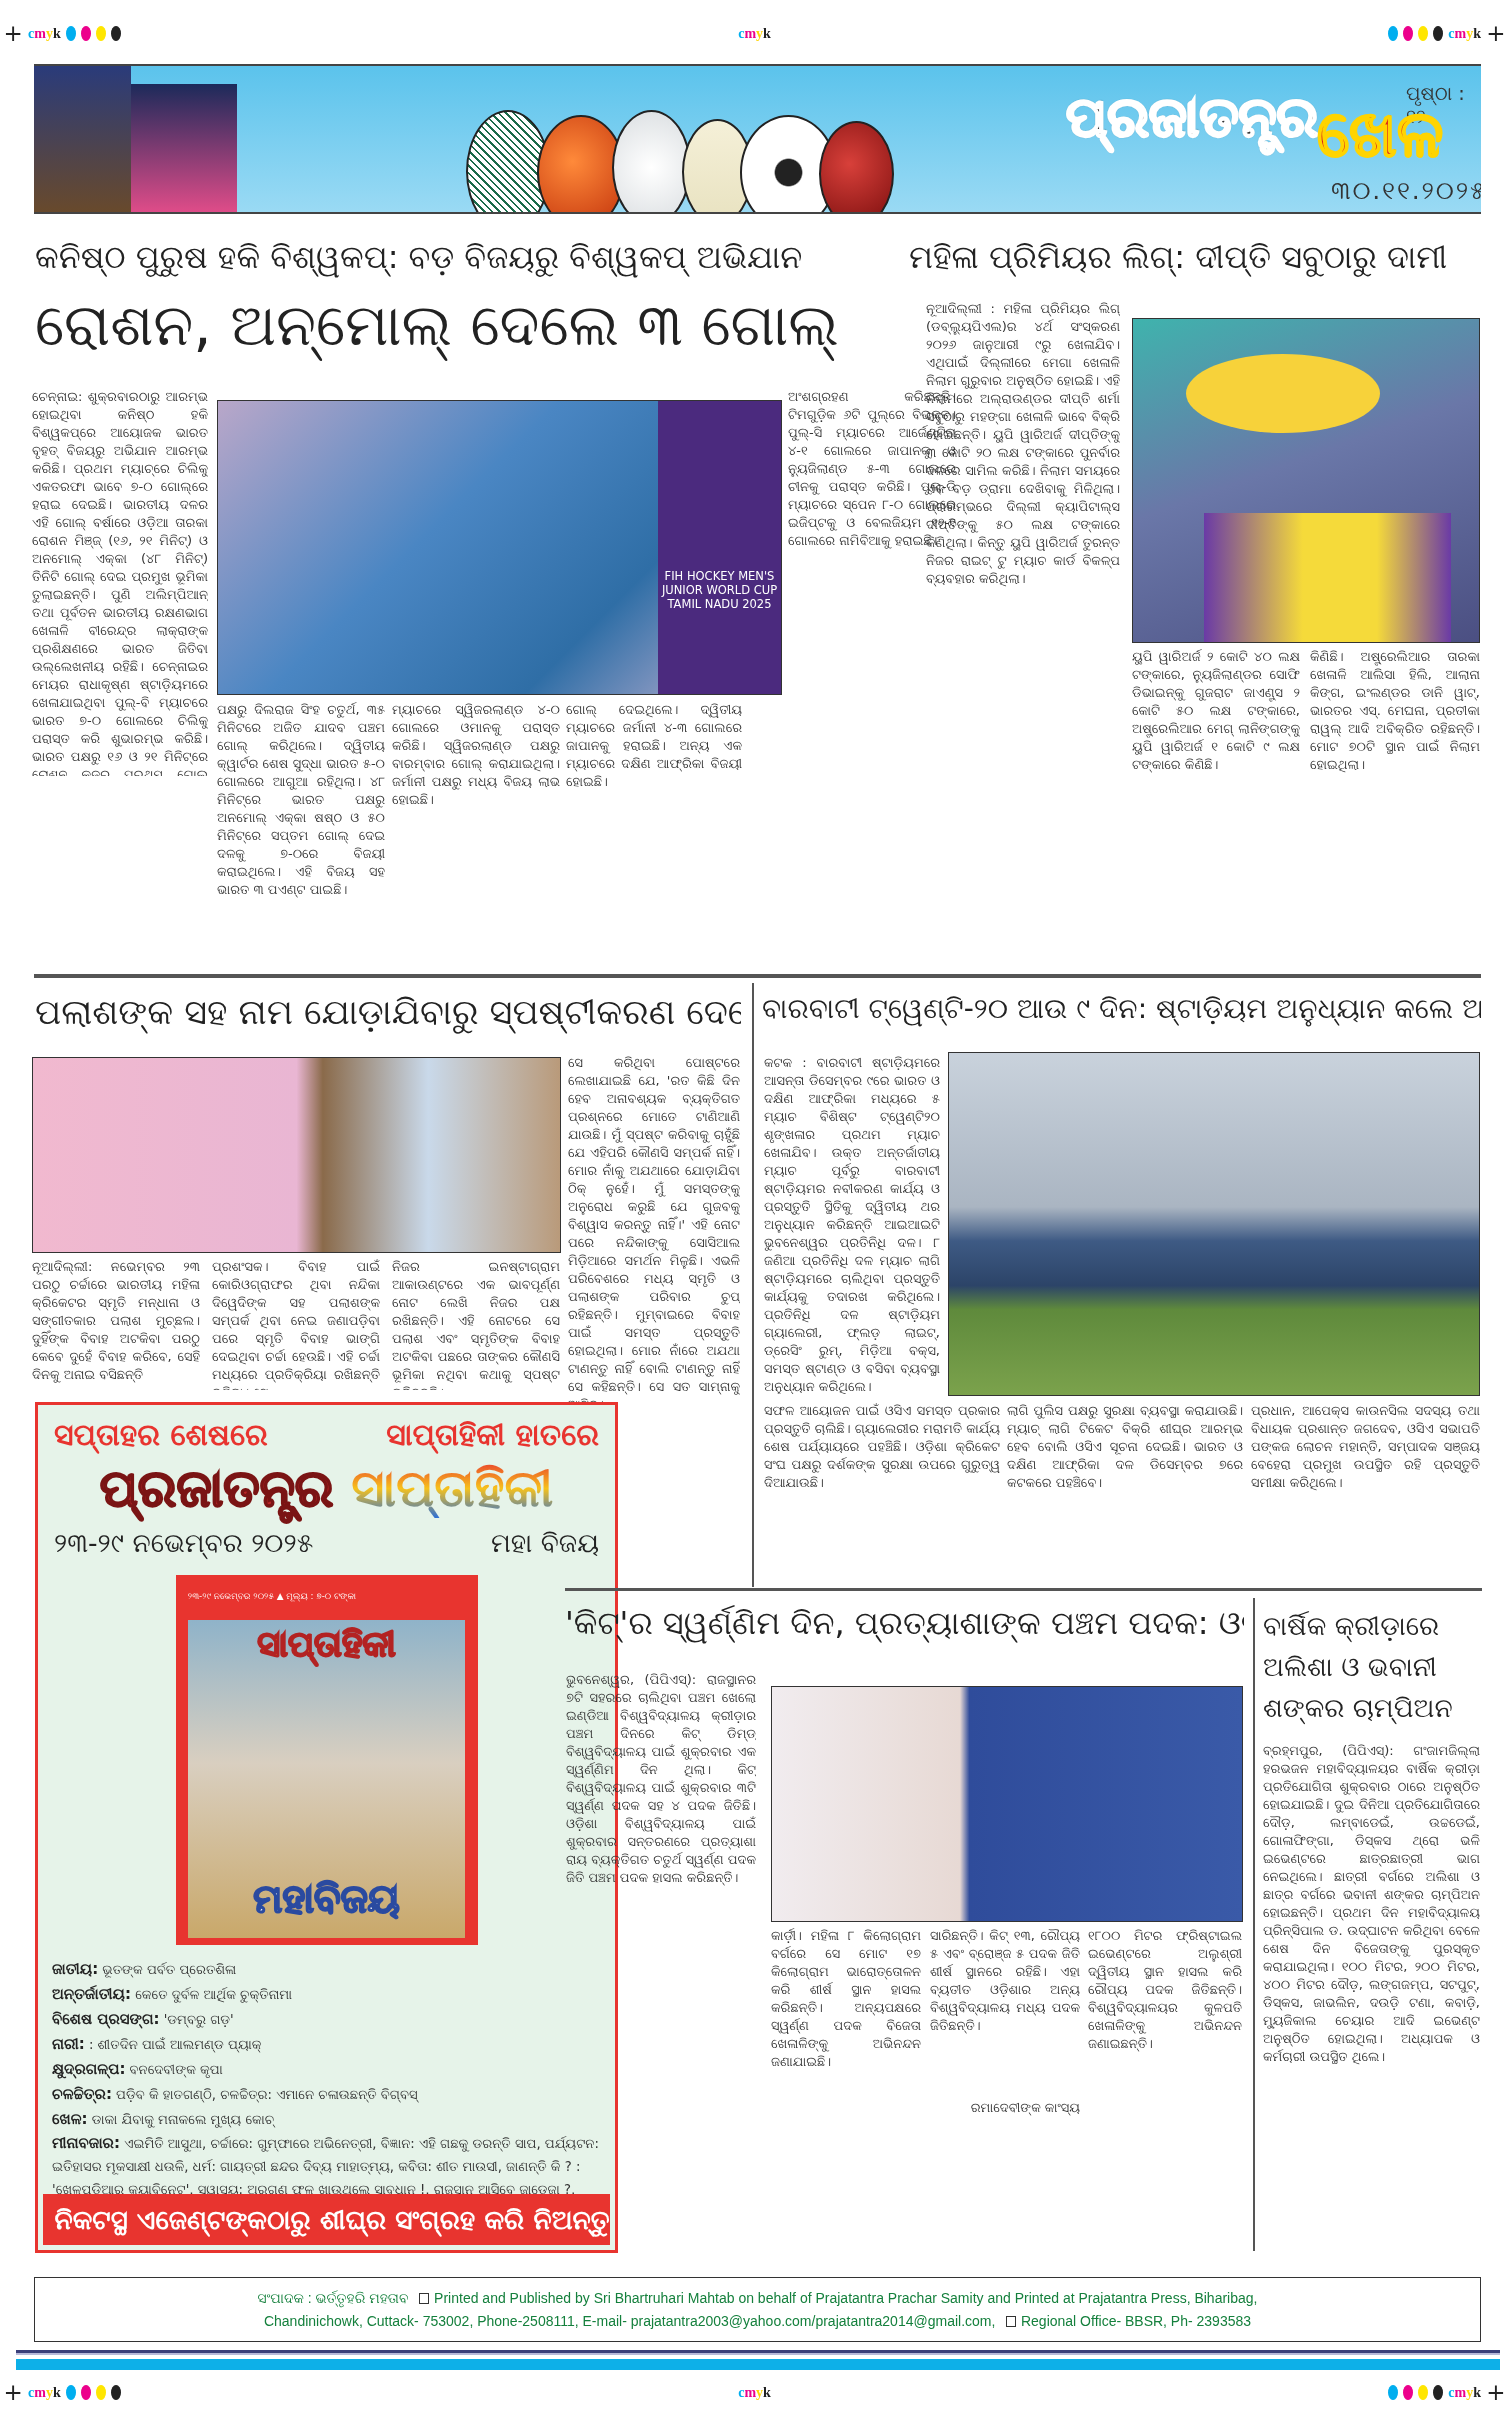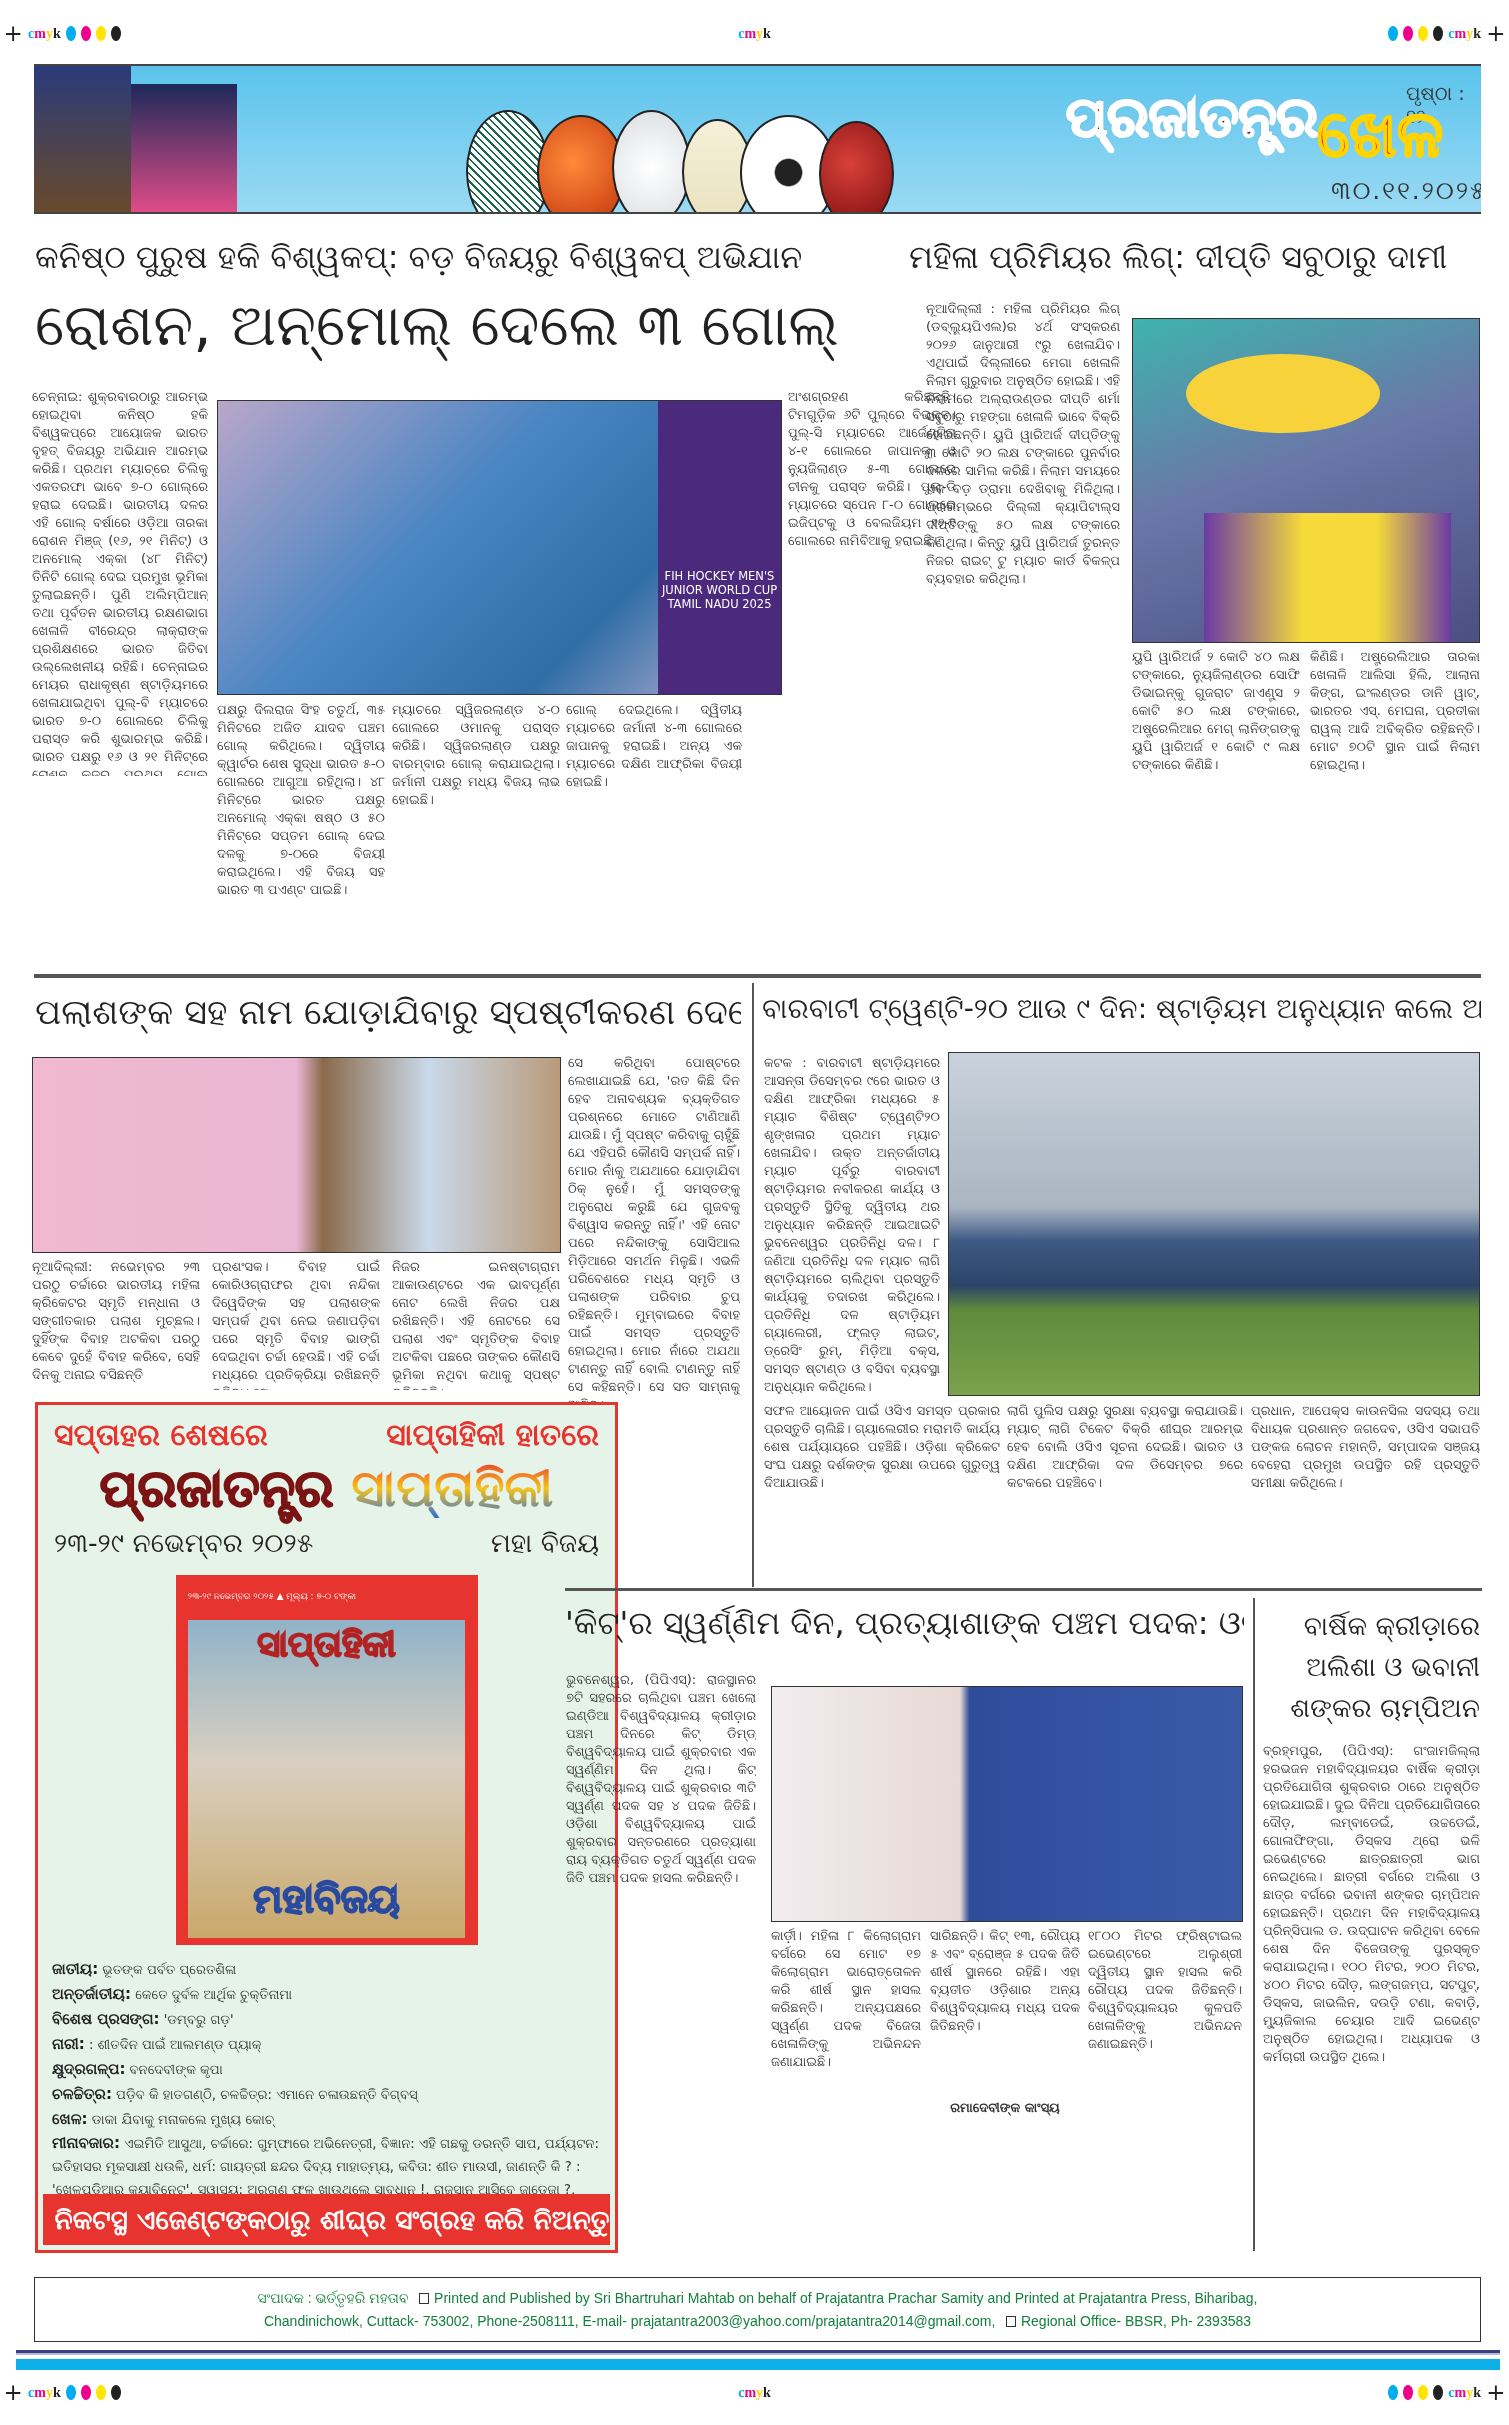--- a/index.html
+++ b/index.html
@@ -152,26 +152,26 @@
   <div class="promo-cta">ନିକଟସ୍ଥ ଏଜେଣ୍ଟଙ୍କଠାରୁ ଶୀଘ୍ର ସଂଗ୍ରହ କରି ନିଅନ୍ତୁ</div>
 </div>
 
 <div class="rule-h" style="left:565px;top:1588px;width:917px;height:2.6px"></div>
 
 <div class="headline" style="left:565px;top:1604px;width:679px;height:53px;font-size:32px">'କିଟ୍'ର ସ୍ୱର୍ଣ୍ଣିମ ଦିନ, ପ୍ରତ୍ୟାଶାଙ୍କ ପଞ୍ଚମ ପଦକ: ଓଡ଼ିଶାକୁ ଆଉ ୪ ସ୍ୱର୍ଣ୍ଣ</div>
 <div class="col-text" style="left:566px;top:1671px;width:190px;height:578px">ଭୁବନେଶ୍ୱର, (ପିପିଏସ୍): ରାଜସ୍ଥାନର ୭ଟି ସହରରେ ଚାଲିଥିବା ପଞ୍ଚମ ଖେଲୋ ଇଣ୍ଡିଆ ବିଶ୍ୱବିଦ୍ୟାଳୟ କ୍ରୀଡ଼ାର ପଞ୍ଚମ ଦିନରେ କିଟ୍ ଡିମ୍ଡ୍ ବିଶ୍ୱବିଦ୍ୟାଳୟ ପାଇଁ ଶୁକ୍ରବାର ଏକ ସ୍ୱର୍ଣ୍ଣିମ ଦିନ ଥିଲା। କିଟ୍ ବିଶ୍ୱବିଦ୍ୟାଳୟ ପାଇଁ ଶୁକ୍ରବାର ୩ଟି ସ୍ୱର୍ଣ୍ଣ ପଦକ ସହ ୪ ପଦକ ଜିତିଛି। ଓଡ଼ିଶା ବିଶ୍ୱବିଦ୍ୟାଳୟ ପାଇଁ ଶୁକ୍ରବାର ସନ୍ତରଣରେ ପ୍ରତ୍ୟାଶା ରାୟ ବ୍ୟକ୍ତିଗତ ଚତୁର୍ଥ ସ୍ୱର୍ଣ୍ଣ ପଦକ ଜିତି ପଞ୍ଚମ ପଦକ ହାସଲ କରିଛନ୍ତି।</div>
 <div class="photo" style="left:771px;top:1686px;width:472px;height:236px;background:linear-gradient(90deg,#f1ecef 0%,#e7d9d4 40%,#2f4c9b 42%,#3a5aa8 100%)"></div>
 <div class="col-text" style="left:771px;top:1927px;width:150px;height:322px">କାର୍ଡ଼ୀ। ମହିଳା ୮ କିଲୋଗ୍ରାମ ବର୍ଗରେ ସେ ମୋଟ ୧୭ କିଲୋଗ୍ରାମ ଭାରୋତ୍ତୋଳନ କରି ଶୀର୍ଷ ସ୍ଥାନ ହାସଲ କରିଛନ୍ତି। ଅନ୍ୟପକ୍ଷରେ ସ୍ୱର୍ଣ୍ଣ ପଦକ ବିଜେତା ଖେଳାଳିଙ୍କୁ ଅଭିନନ୍ଦନ ଜଣାଯାଇଛି।</div>
 <div class="col-text" style="left:930px;top:1927px;width:150px;height:168px">ସାରିଛନ୍ତି। କିଟ୍ ୧୩, ରୌପ୍ୟ ୫ ଏବଂ ବ୍ରୋଞ୍ଜ ୫ ପଦକ ଜିତି ଶୀର୍ଷ ସ୍ଥାନରେ ରହିଛି। ଏହା ବ୍ୟତୀତ ଓଡ଼ିଶାର ଅନ୍ୟ ବିଶ୍ୱବିଦ୍ୟାଳୟ ମଧ୍ୟ ପଦକ ଜିତିଛନ୍ତି।</div>
-<div class="col-text" style="left:930px;top:2099px;width:150px;height:23px;font-weight:bold;text-align:center">ରମାଦେବୀଙ୍କ କାଂସ୍ୟ</div>
+<div class="col-text" style="left:930px;top:2099px;width:150px;height:23px;font-weight:normal;text-align:right">ରମାଦେବୀଙ୍କ କାଂସ୍ୟ</div>
 <div class="col-text" style="left:1088px;top:1927px;width:154px;height:322px">୧୮୦୦ ମିଟର ଫ୍ରିଷ୍ଟାଇଲ ଇଭେଣ୍ଟରେ ଅଲୁଶ୍ରୀ ଦ୍ୱିତୀୟ ସ୍ଥାନ ହାସଲ କରି ରୌପ୍ୟ ପଦକ ଜିତିଛନ୍ତି। ବିଶ୍ୱବିଦ୍ୟାଳୟର କୁଳପତି ଖେଳାଳିଙ୍କୁ ଅଭିନନ୍ଦନ ଜଣାଇଛନ୍ତି।</div>
 
 <div class="rule-v" style="left:1253px;top:1598px;height:653px"></div>
 
-<div class="headline" style="left:1263px;top:1605px;width:217px;height:132px;font-size:26.5px;white-space:normal;line-height:41px;text-align:right">ବାର୍ଷିକ କ୍ରୀଡ଼ାରେ ଅଲିଶା ଓ ଭବାନୀ ଶଙ୍କର ଚାମ୍ପିଅନ</div>
+<div class="headline" style="left:1263px;top:1605px;width:217px;height:132px;font-size:26.5px;white-space:normal;line-height:41px;text-align:left">ବାର୍ଷିକ କ୍ରୀଡ଼ାରେ ଅଲିଶା ଓ ଭବାନୀ ଶଙ୍କର ଚାମ୍ପିଅନ</div>
 <div class="col-text" style="left:1263px;top:1742px;width:217px;height:507px">ବ୍ରହ୍ମପୁର, (ପିପିଏସ୍): ଗଂଜାମଜିଲ୍ଲା ହରଭଜନ ମହାବିଦ୍ୟାଳୟର ବାର୍ଷିକ କ୍ରୀଡ଼ା ପ୍ରତିଯୋଗିତା ଶୁକ୍ରବାର ଠାରେ ଅନୁଷ୍ଠିତ ହୋଇଯାଇଛି। ଦୁଇ ଦିନିଆ ପ୍ରତିଯୋଗିତାରେ ଦୌଡ଼, ଲମ୍ବାଡେଇଁ, ଉଚ୍ଚଡେଇଁ, ଗୋଳାଫିଙ୍ଗା, ଡିସ୍କସ ଥ୍ରୋ ଭଳି ଇଭେଣ୍ଟରେ ଛାତ୍ରଛାତ୍ରୀ ଭାଗ ନେଇଥିଲେ। ଛାତ୍ରୀ ବର୍ଗରେ ଅଲିଶା ଓ ଛାତ୍ର ବର୍ଗରେ ଭବାନୀ ଶଙ୍କର ଚାମ୍ପିଅନ ହୋଇଛନ୍ତି। ପ୍ରଥମ ଦିନ ମହାବିଦ୍ୟାଳୟ ପ୍ରିନ୍ସିପାଲ ଡ. ଉଦ୍‌ଘାଟନ କରିଥିବା ବେଳେ ଶେଷ ଦିନ ବିଜେତାଙ୍କୁ ପୁରସ୍କୃତ କରାଯାଇଥିଲା। ୧୦୦ ମିଟର, ୨୦୦ ମିଟର, ୪୦୦ ମିଟର ଦୌଡ଼, ଲଙ୍ଗଜମ୍ପ, ସଟପୁଟ୍, ଡିସ୍କସ, ଜାଭଲିନ, ଦଉଡ଼ି ଟଣା, କବାଡ଼ି, ମ୍ୟୁଜିକାଲ ଚେୟାର ଆଦି ଇଭେଣ୍ଟ ଅନୁଷ୍ଠିତ ହୋଇଥିଲା। ଅଧ୍ୟାପକ ଓ କର୍ମଚାରୀ ଉପସ୍ଥିତ ଥିଲେ।</div>
 
 <div class="footer-box">
   <div><span>ସଂପାଦକ : ଭର୍ତ୍ତୃହରି ମହତାବ</span><span class="sq"></span><span>Printed and Published by Sri Bhartruhari Mahtab on behalf of Prajatantra Prachar Samity and Printed at Prajatantra Press, Biharibag,</span></div>
   <div><span>Chandinichowk, Cuttack- 753002, Phone-2508111, E-mail- prajatantra2003@yahoo.com/prajatantra2014@gmail.com,</span><span class="sq"></span><span>Regional Office- BBSR,  Ph- 2393583</span></div>
 </div>
 <div class="footer-line" style="top:2350px;height:2.6px;background:#3b3f7a"></div>
 <div class="footer-line" style="top:2353px;height:1.8px;background:#b7b9d9"></div>
 <div class="footer-line" style="top:2359px;height:10.6px;background:#0db0e8"></div>
 

